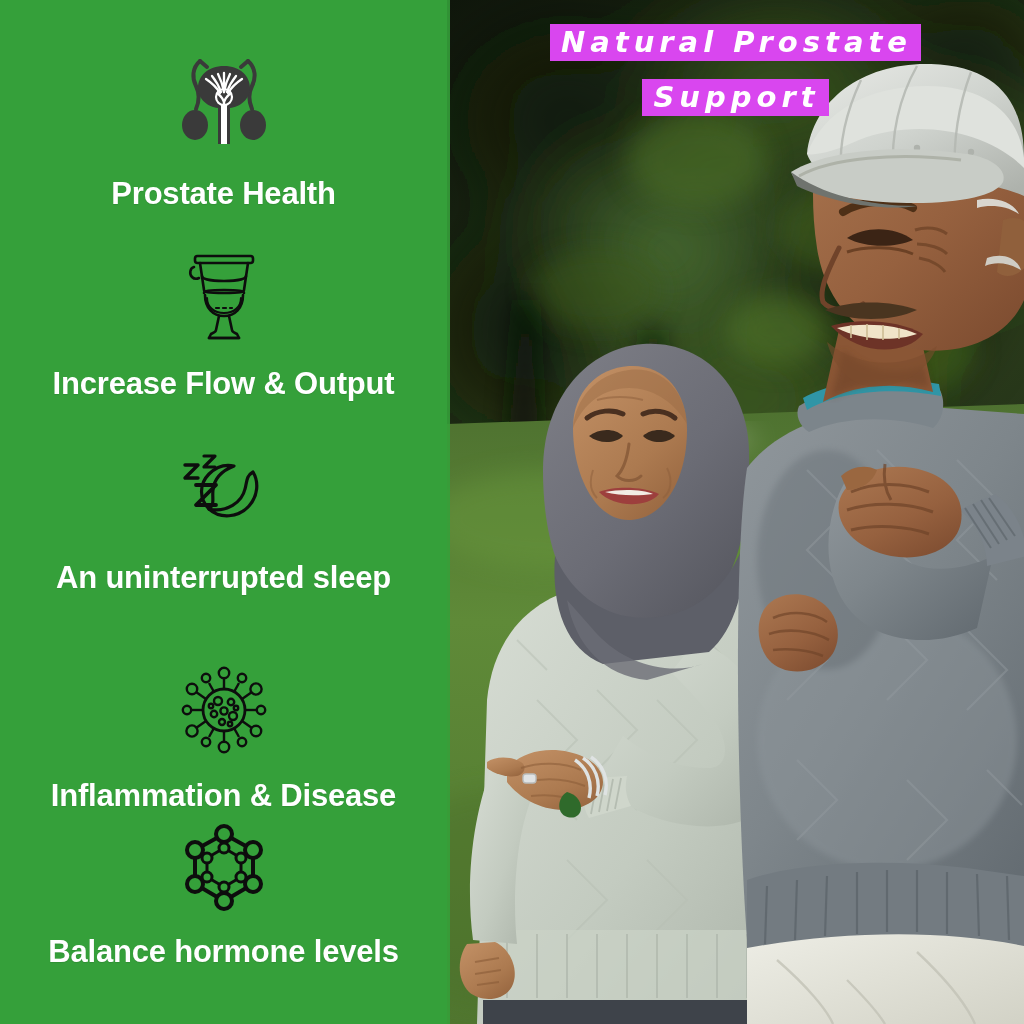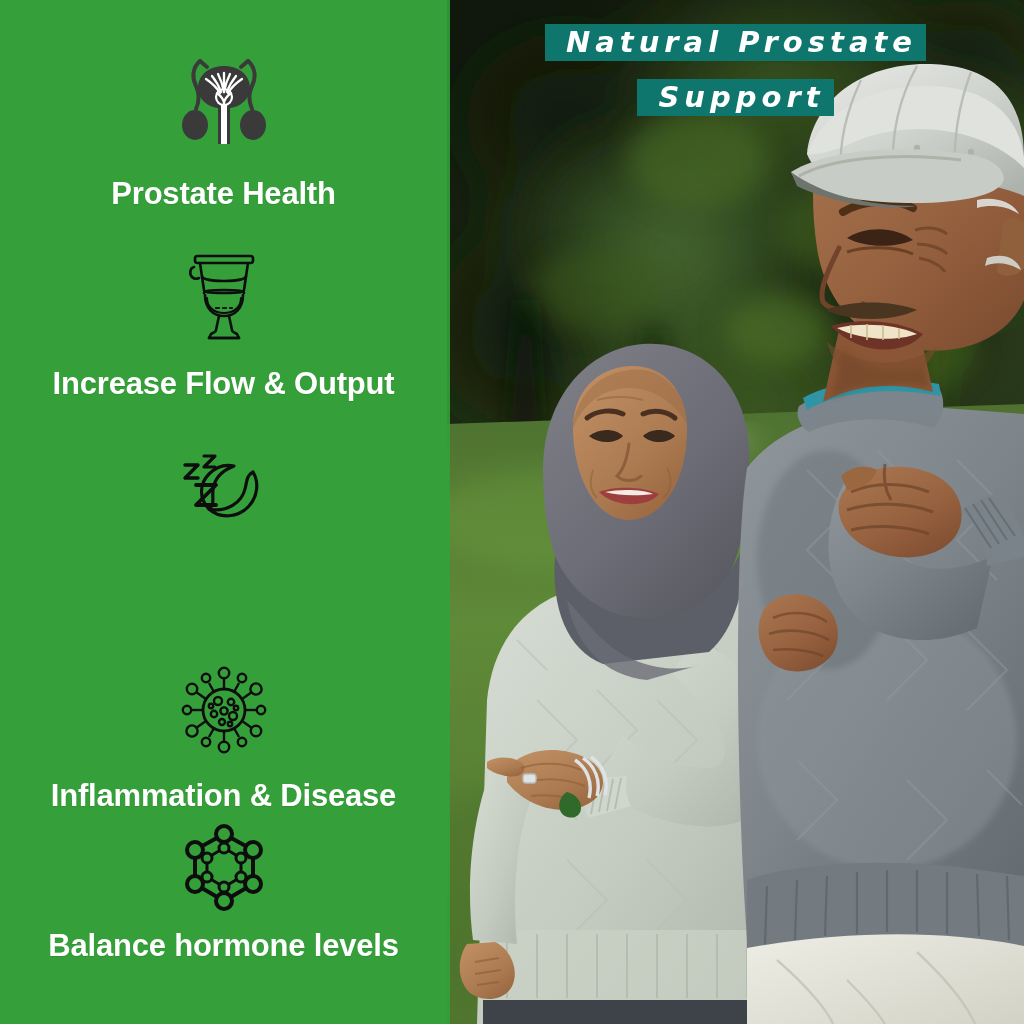--- a/index.html
+++ b/index.html
@@ -47,21 +47,21 @@
   
   #benefit-0 { top:52px; }
   #benefit-0 .benefit-label { font-size:31px; margin-top:24px; }
   #benefit-1 { top:250px; }
   #benefit-1 .benefit-label { font-size:31px; margin-top:24px; }
   #benefit-2 { top:452px; }
   #benefit-2 .benefit-label { font-size:31px; margin-top:24px; }
   #benefit-3 { top:664px; }
   #benefit-3 .benefit-label { font-size:31px; margin-top:22px; }
   #benefit-4 { top:824px; }
-  #benefit-4 .benefit-label { font-size:31px; margin-top:16px; }
+  #benefit-4 .benefit-label { font-size:31px; margin-top:22px; }
 
   
   #photo-panel {
     position:relative;
     width:577px; height:1024px;
     flex:0 0 577px;
     overflow:hidden;
     background:#0d1408;
   }
   #photo-svg { position:absolute; inset:0; width:577px; height:1024px; display:block; }
@@ -70,28 +70,28 @@
   #headline {
     position:absolute;
     top:24px; left:0; width:577px;
     z-index:6;
     text-align:center;
     line-height:1.04;
   }
   #headline .hl-line { display:block; }
   #headline .hl-line span {
     display:inline-block;
-    background:#0f766e;
+    background:#d946ef;
     color:#ffffff;
     font-family:"DejaVu Sans", sans-serif;
     font-weight:bold;
     font-style:italic;
     font-size:29px;
     letter-spacing:5px;
-    padding:3px 9px 4px 21px;
+    padding:3px 9px 4px 11px;
   }
   #headline .hl-line.l2 { margin-top:18px; }
 </style>
 </head>
 <body>
 
 <div id="poster">
 
   <div id="benefits-panel">
 
@@ -154,20 +154,21 @@
         <svg width="98" height="84" viewBox="0 0 98 84" xmlns="http://www.w3.org/2000/svg">
           <path d="M78 20 C84 30 83 44 74 54 C63 66 45 67 34 57 C52 61 67 50 70 37 C72 30 71 24 78 20 Z" fill="none" stroke="#0D0D0D" stroke-width="3.2" stroke-linejoin="round"></path>
           <path d="M34 57 C24 47 24 32 34 22 C41 15 50 12 59 14 C46 19 39 28 38 38 C37 46 40 53 34 57 Z" fill="none" stroke="#0D0D0D" stroke-width="3.2" stroke-linejoin="round"></path>
           <g fill="none" stroke="#0D0D0D" stroke-linecap="round" stroke-linejoin="round">
             <path d="M10 13 L23 13 L10 26 L23 26" stroke-width="3.4"></path>
             <path d="M29 4 L40 4 L29 15 L40 15" stroke-width="3.2"></path>
             <path d="M21 33 L41 33 L21 53 L41 53" stroke-width="3.8"></path>
           </g>
         </svg>
       </span>
+      <span class="benefit-label">An uninterrupted sleep</span>
     </div>
 
     <div class="benefit" id="benefit-3">
       <span class="benefit-icon">
         <svg width="92" height="92" viewBox="0 0 92 92" xmlns="http://www.w3.org/2000/svg">
           <g stroke="#0D0D0D" stroke-width="2.4" fill="none">
 
             <g>
               <path d="M46 26 L46 14"></path>
                 <circle cx="46" cy="9" r="5.2"></circle>

